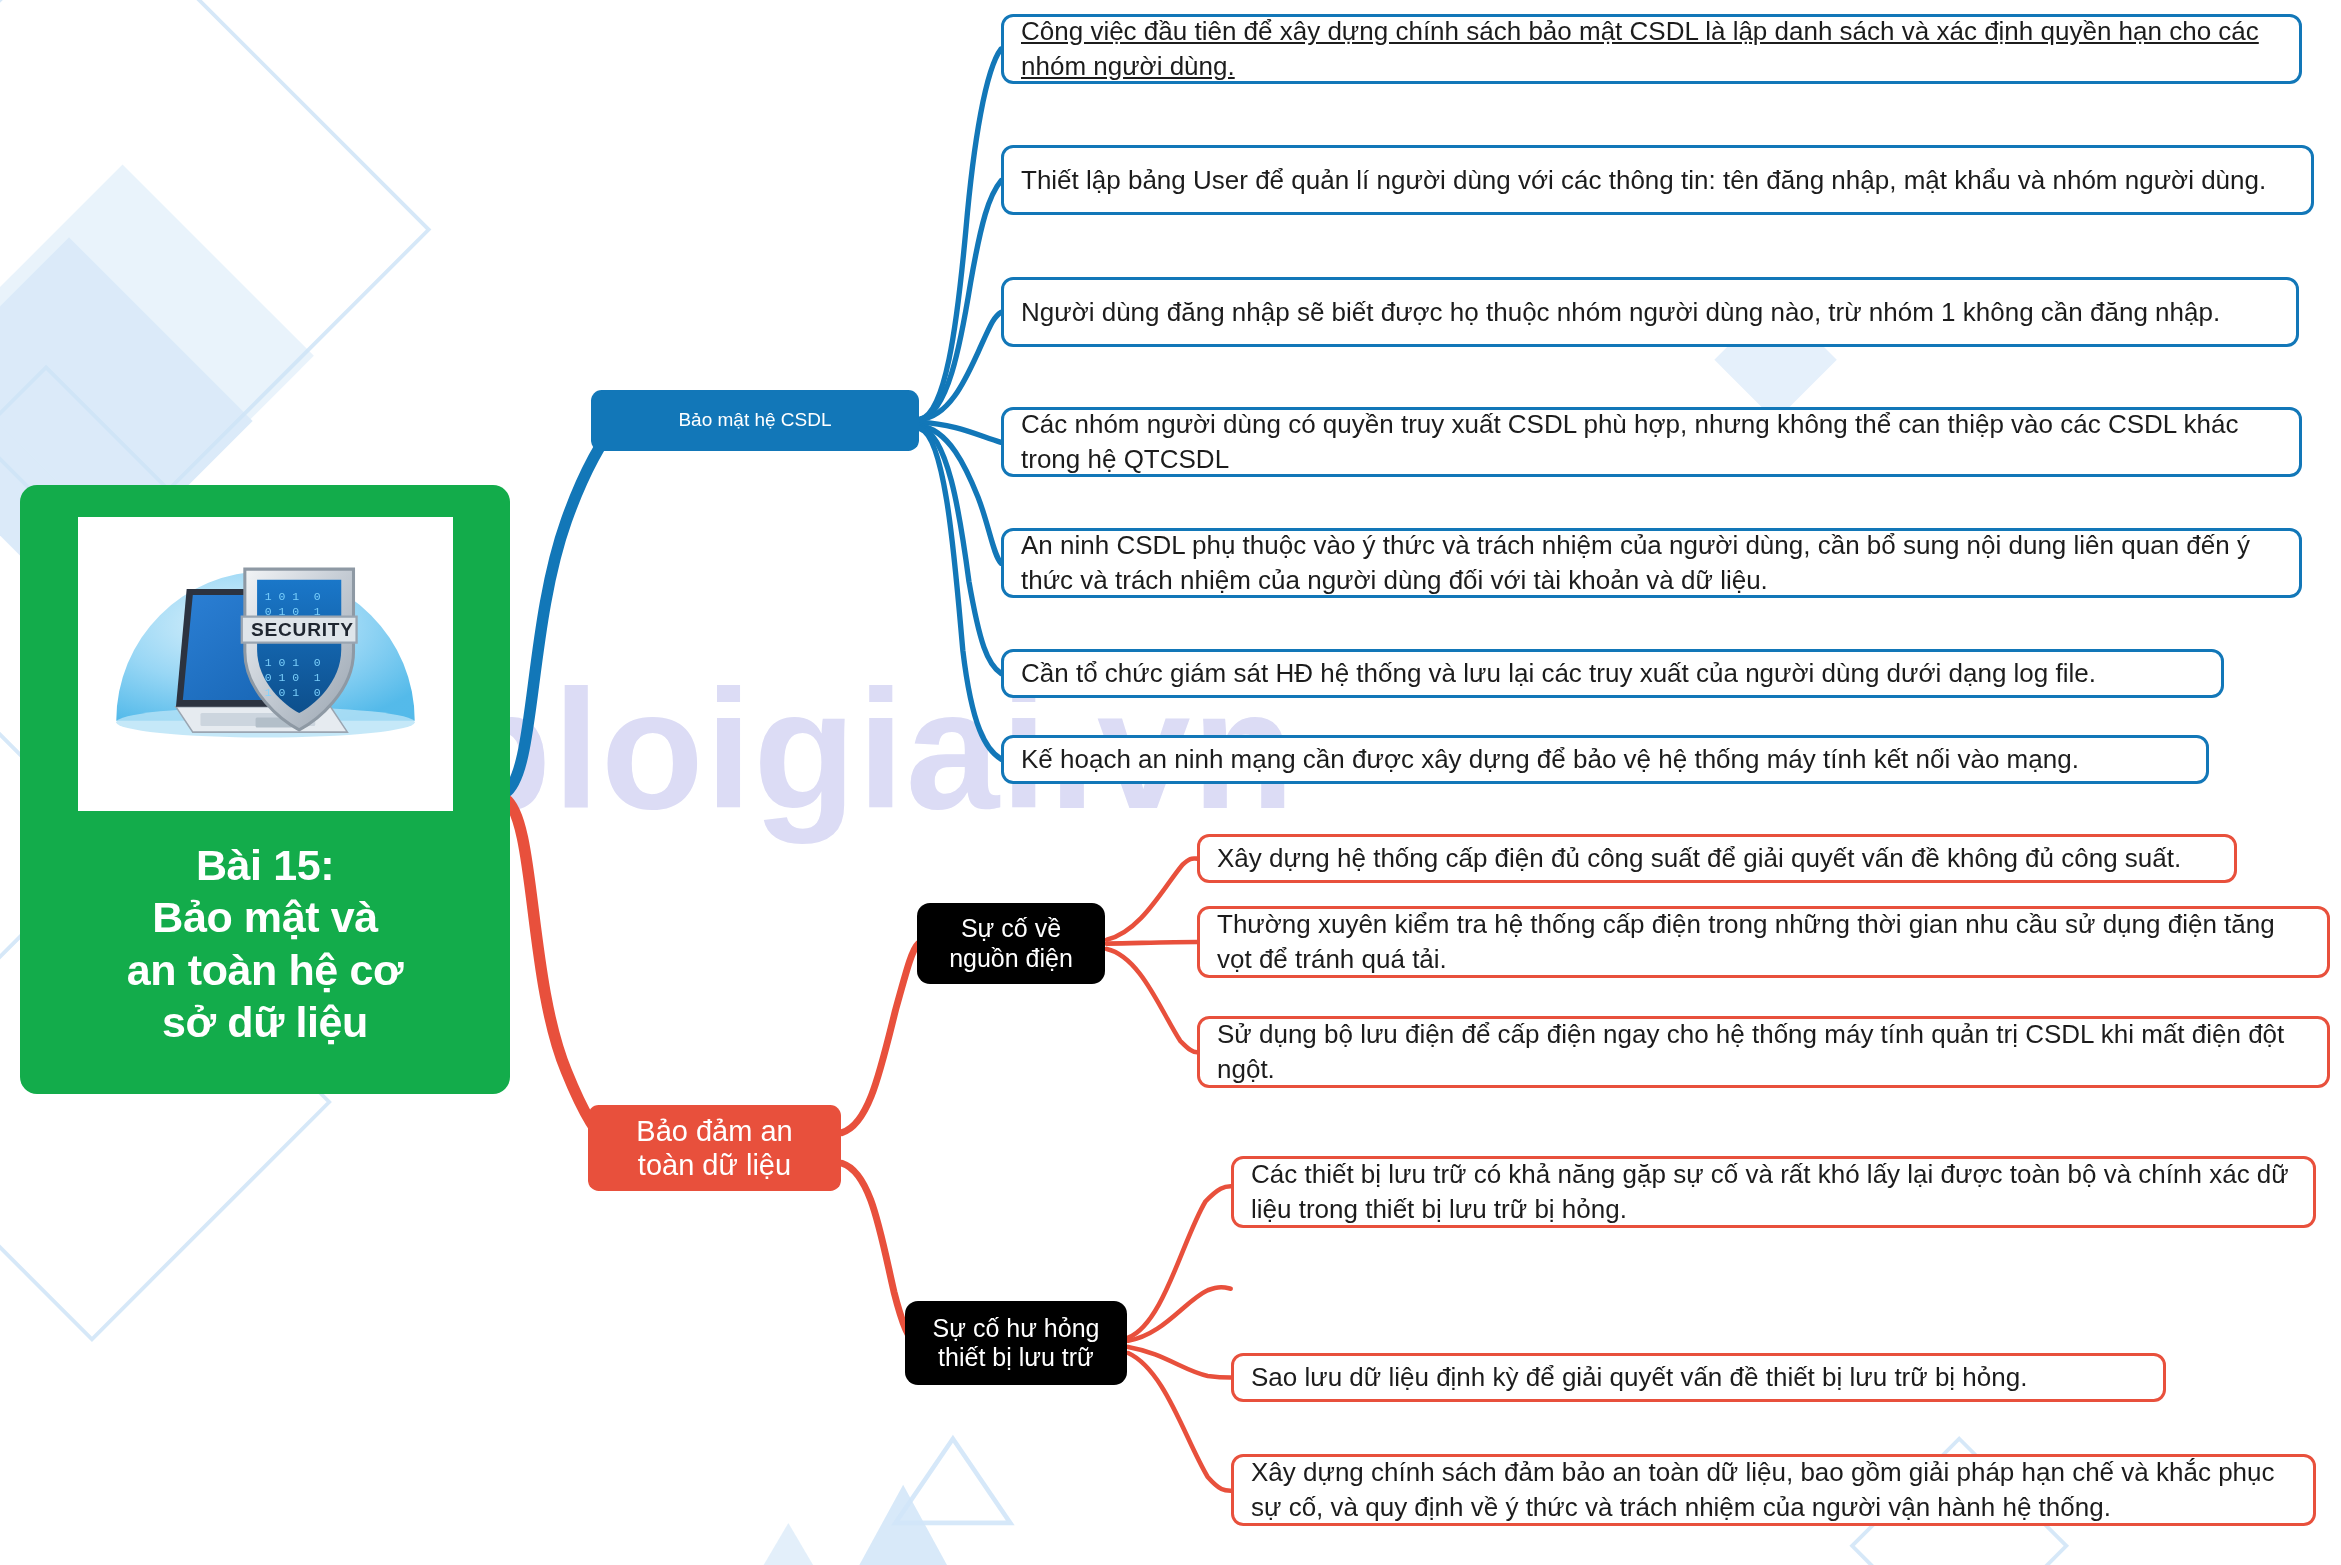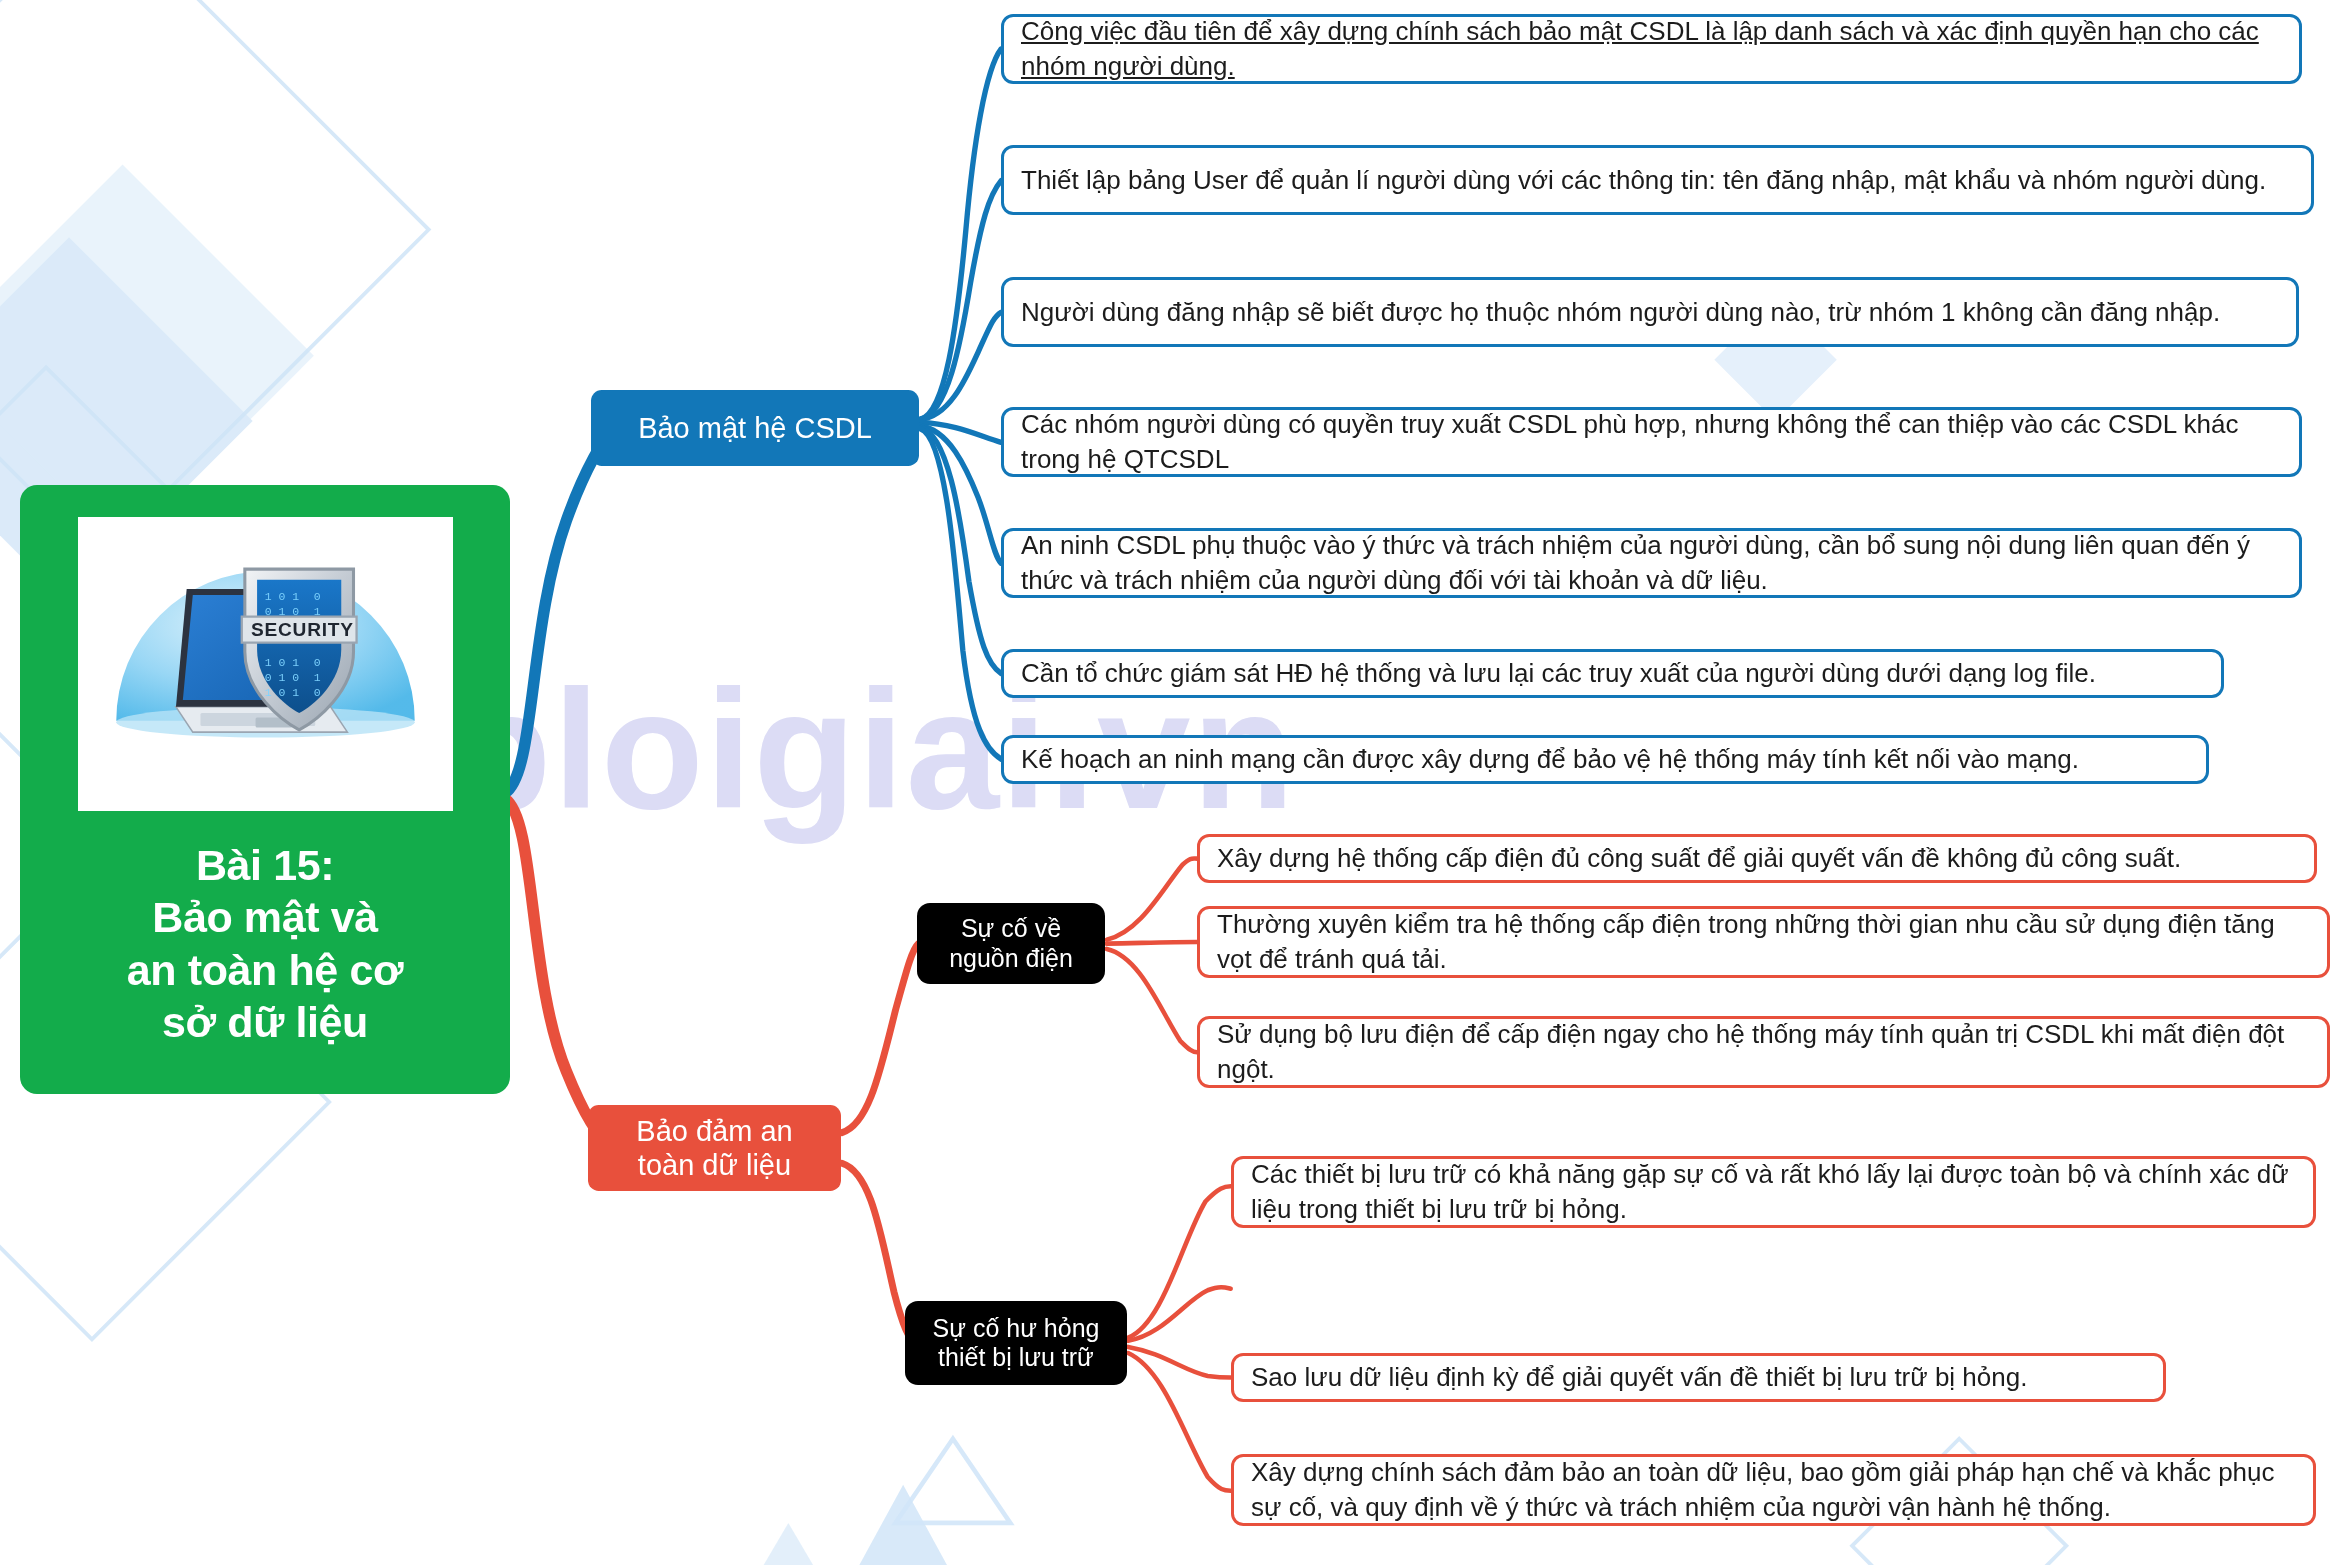--- a/index.html
+++ b/index.html
@@ -66,22 +66,22 @@
     text-align: center;
     border-radius: 10.7px;
     line-height: 1.18;
     white-space: pre-line;
   }
   .pill-blue  { background: #1277b8; }
   .pill-red   { background: #e8503c; }
   .pill-salmon{ background: #000000; }
 
   #pill-security {
-    left: 591px; top: 390px; width: 328px; height: 76px;
-    font-size: 29px;
+    left: 591px; top: 390px; width: 328px; height: 61px;
+    font-size: 19px;
   }
   #pill-safety {
     left: 588px; top: 1105px; width: 253px; height: 86px;
     font-size: 29px;
   }
   #pill-power {
     left: 917px; top: 903px; width: 188px; height: 81px;
     font-size: 25px;
     border-radius: 13px;
   }
@@ -109,21 +109,21 @@
   
   #leaf-b0 { left: 1001px; top: 13.8px;   width: 1301px; height: 70px; text-decoration: underline; }
   #leaf-b1 { left: 1001px; top: 145px;  width: 1313px; height: 70px; }
   #leaf-b2 { left: 1001px; top: 277px;  width: 1298px; height: 70px; }
   #leaf-b3 { left: 1001px; top: 407px;  width: 1301px; height: 70px; }
   #leaf-b4 { left: 1001px; top: 528px;  width: 1301px; height: 70px; }
   #leaf-b5 { left: 1001px; top: 649px;  width: 1223px; height: 49px; }
   #leaf-b6 { left: 1001px; top: 735px;  width: 1208px; height: 49px; }
 
   
-  #leaf-r0 { left: 1197px; top: 834px; width: 1120px; height: 49px; }
+  #leaf-r0 { left: 1197px; top: 834px; width: 1040px; height: 49px; }
   #leaf-r1 { left: 1197px; top: 906px; width: 1133px; height: 72px; }
   #leaf-r2 { left: 1197px; top: 1016px; width: 1133px; height: 72px; }
 
   
   #leaf-r3 { left: 1231px; top: 1156px; width: 1085px; height: 72px; }
   #leaf-r4 { left: 1231px; top: 1266px; width: 984px; height: 49px; }
   #leaf-r5 { left: 1231px; top: 1353px; width: 935px; height: 49px; }
   #leaf-r6 { left: 1231px; top: 1454px; width: 1085px; height: 72px; }
 
   

